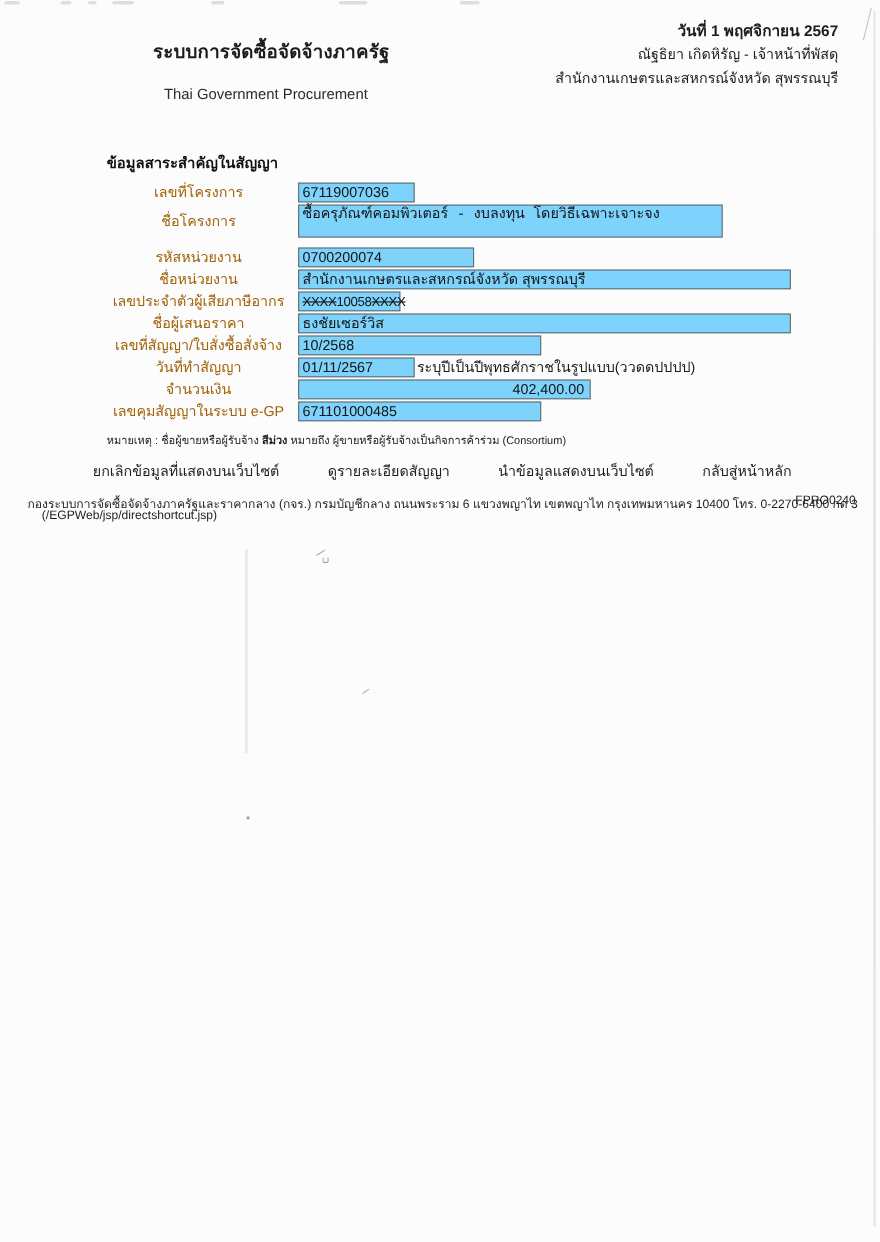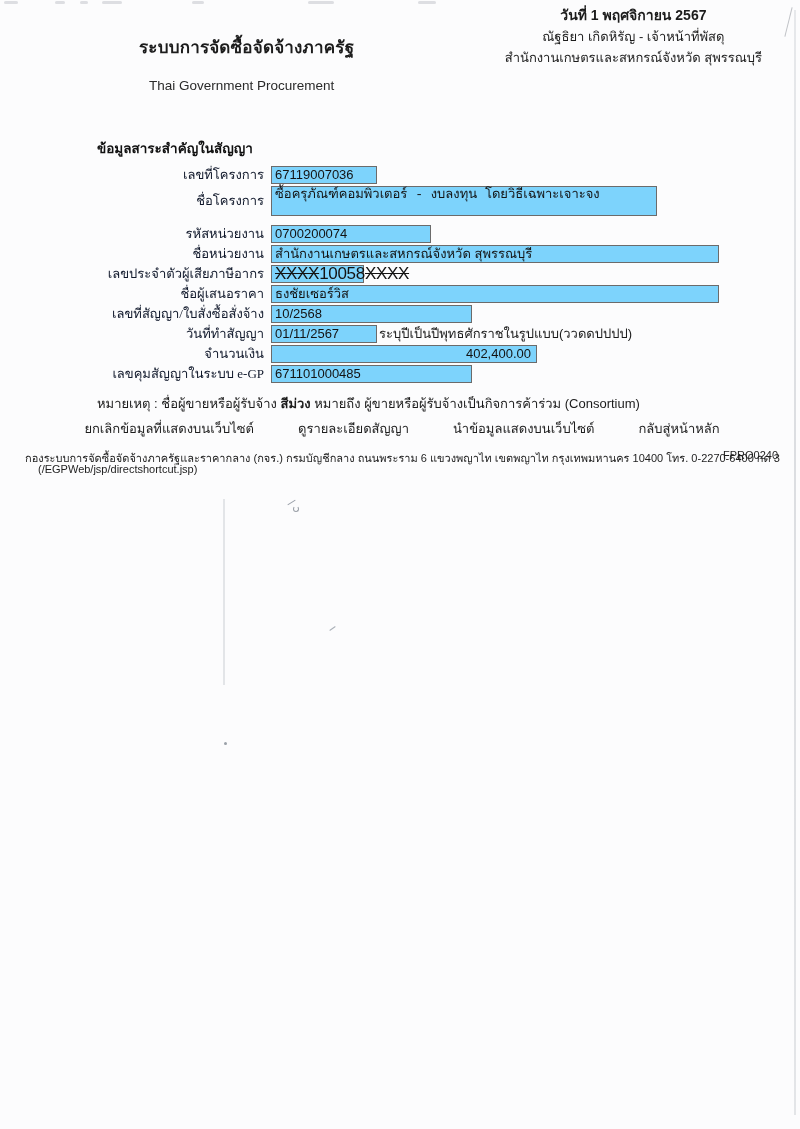--- a/index.html
+++ b/index.html
@@ -12,49 +12,49 @@
   
   .hdr-title{
     position:absolute;left:139px;top:33px;
     font-size:17px;font-weight:700;color:#1c1c1c;letter-spacing:.2px;
   }
   .hdr-sub{
     position:absolute;left:149px;top:78px;
     font-size:13.5px;color:#2a2a2a;
   }
   .hdr-right{
-    position:absolute;right:38px;top:5px;
-    text-align:center;font-size:13px;line-height:21px;color:#1c1c1c;
+    position:absolute;right:38px;top:18px;
+    text-align:right;font-size:13px;line-height:21px;color:#1c1c1c;
   }
   .hdr-right .date-line{font-size:14px;font-weight:600;}
   
   .form{position:absolute;left:85px;top:137px;width:634px;margin-left:12px;}
   .sec-title{font-size:13.5px;font-weight:700;color:#111;}
   .rows{margin-top:7px;}
   .row{display:flex;align-items:flex-start;margin-bottom:2px;}
   .row.gap-after{margin-bottom:9px;}
   .lbl{
-    width:167px;flex:none;text-align:right;padding-right:7px;
-    font-size:13px;line-height:18px;color:#0f172a;font-family:Liberation Serif, serif;
+    width:167px;flex:none;text-align:center;padding-right:7px;
+    font-size:13px;line-height:18px;color:#a16207;
   }
   .box{
     border:1px solid #6b6b6b;background:#7dd3fc;box-sizing:border-box;
     min-height:18px;font-size:13px;line-height:16px;padding:0 3px;color:#131313;
     white-space:nowrap;overflow:visible;
   }
   .w106{width:106px;}
   .w386{width:386px;height:30px;white-space:normal;font-family:Liberation Mono, monospace;}
   .w160{width:160px;}
   .w448{width:448px;}
-  .w93{width:93px;font-size:17px;letter-spacing:-.3px;}
-  .w185{width:201px;}
+  .w93{width:93px;font-size:12px;letter-spacing:-.3px;}
+  .w185{width:221px;}
   .w266{width:266px;text-align:right;padding-right:5px;}
   .strike{text-decoration:line-through;}
   .hint{font-size:13px;line-height:18px;margin-left:2px;color:#1b1b1b;}
-  .note{margin-top:10px;font-size:13px;color:#1b1b1b;}
+  .note{margin-top:10px;font-size:10px;color:#1b1b1b;}
   .note b{font-weight:700;}
   
   .buttons{
     position:absolute;left:85px;top:418px;width:634px;
     display:flex;justify-content:center;gap:44px;
   }
   .action-btn{
     background:none;border:none;padding:0;cursor:pointer;
     font-family:inherit;font-size:13px;color:#1d1d1d;white-space:nowrap;
   }

